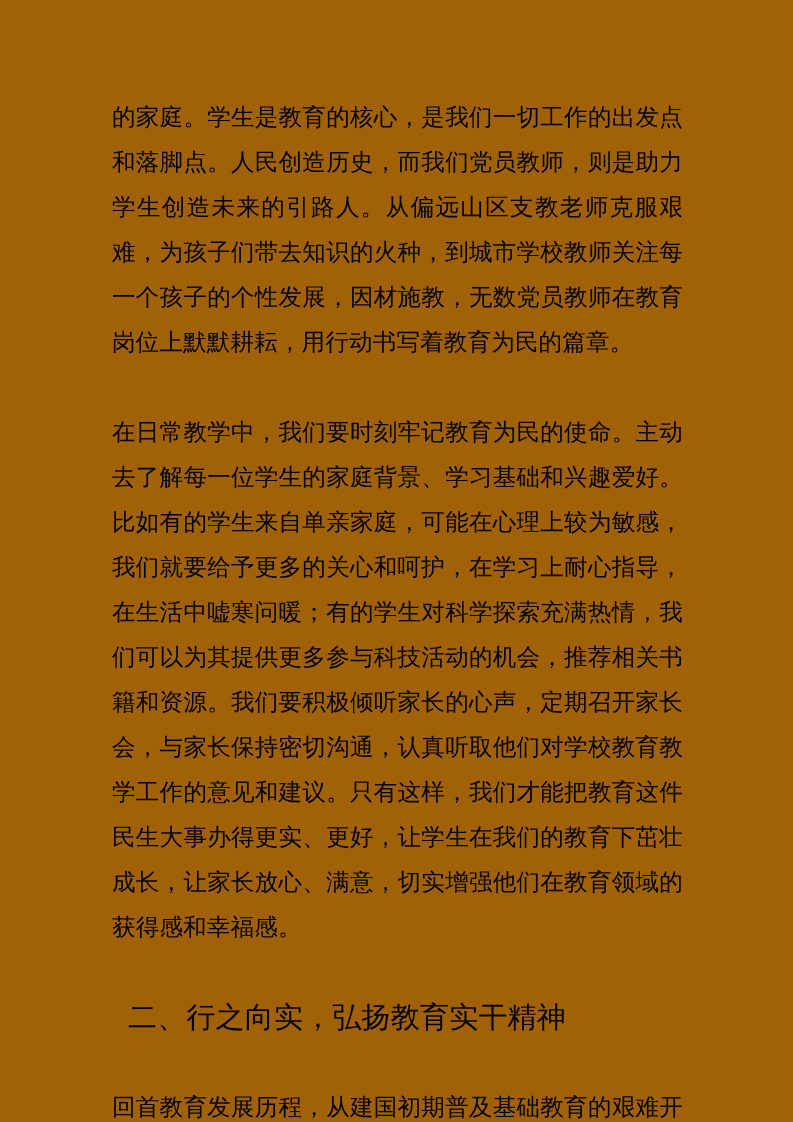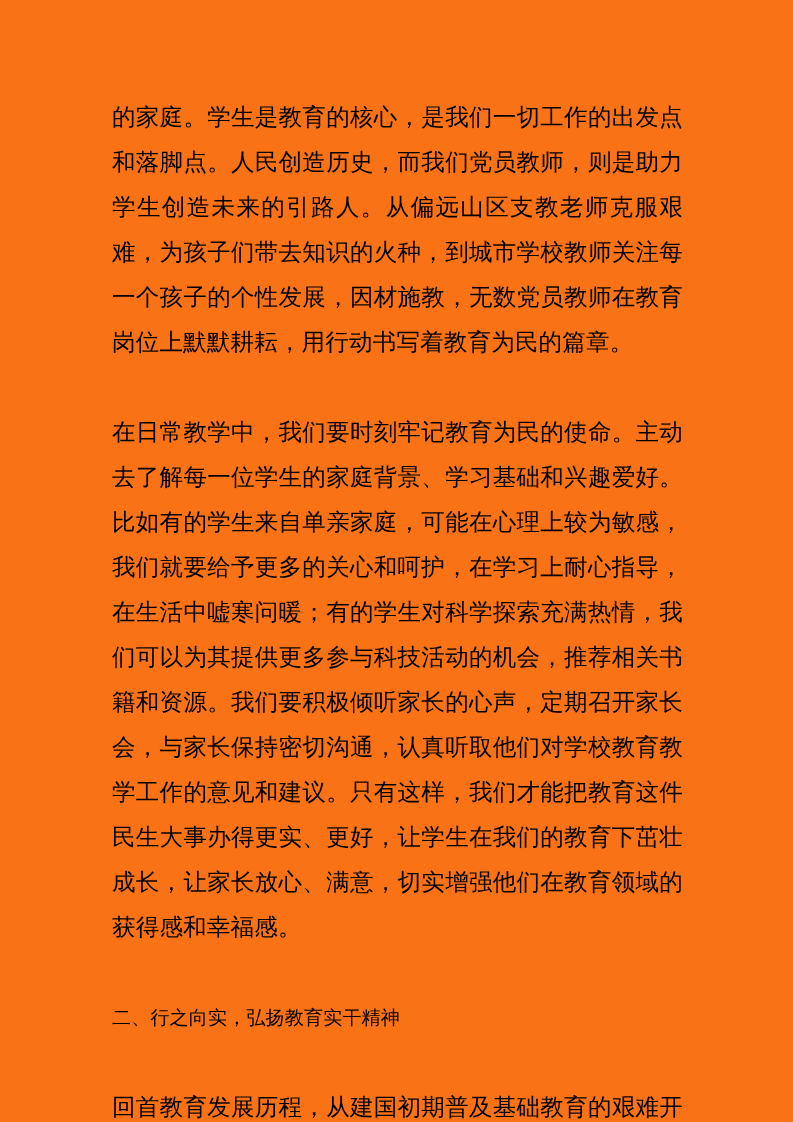--- a/index.html
+++ b/index.html
@@ -10,43 +10,43 @@
     width: 793px;
     height: 1122px;
     background: #ffffff;
     font-family: "Liberation Sans", sans-serif;
     overflow: hidden;
   }
   .page {
     position: relative;
     width: 793px;
     height: 1122px;
-    background: #f97316;
+    background: #a16207;
     box-sizing: border-box;
     padding: 95px 110px 40px 112px;
   }
   .doc-body {
     color: #000000;
     font-size: 23.5px;
     line-height: 45px;
     letter-spacing: 0.2px;
     text-align: justify;
     text-justify: inter-ideograph;
   }
   .para {
     margin: 0 0 45px 0;
     text-indent: 0;
     word-break: break-all;
   }
   .para:last-child {
     margin-bottom: 0;
   }
   .heading {
-    margin: 0 0 45px 0;
-    font-size: 19px;
+    margin: 0 0 45px 16px;
+    font-size: 29px;
     line-height: 45px;
     font-weight: normal;
     color: #000000;
     font-family: Liberation Serif, serif;
   }
 </style>
 </head>
 <body>
 
 <div class="page">

